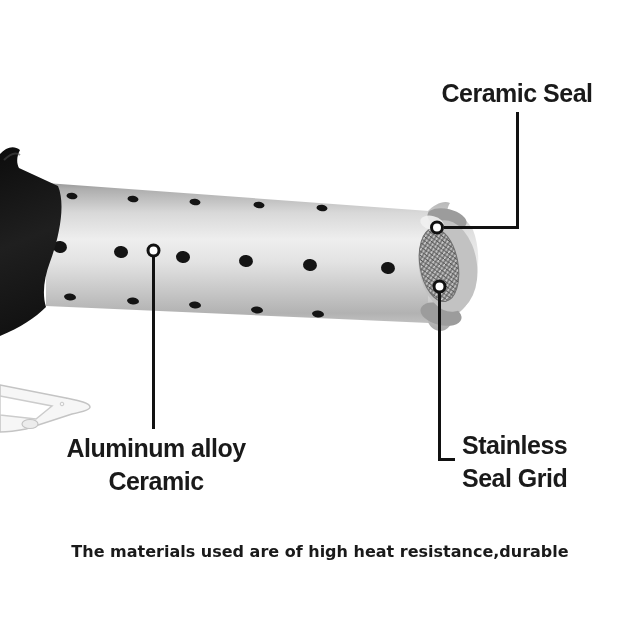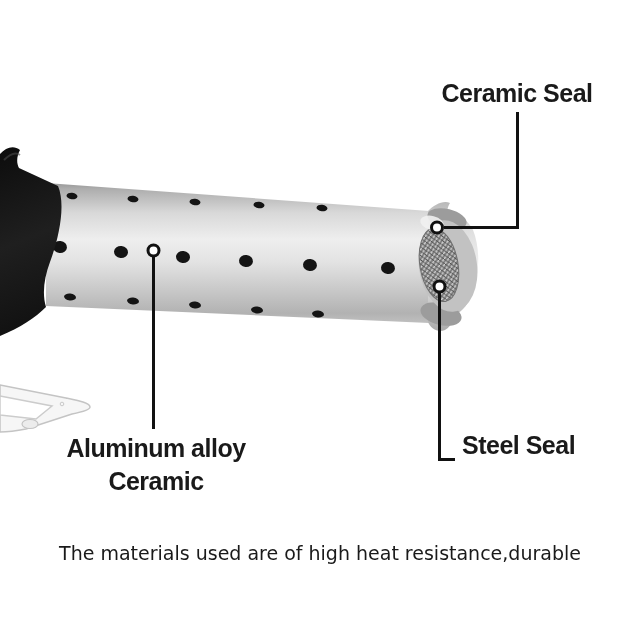--- a/index.html
+++ b/index.html
@@ -22,22 +22,22 @@
     letter-spacing:-0.5px;
     white-space:nowrap;
   }
   .label .line{display:block;}
   .label-center{transform:translateX(-50%);text-align:center;}
   .caption{
     position:absolute;
     left:320px;top:542px;
     transform:translateX(-50%);
     font-family:"DejaVu Sans",sans-serif;
-    font-size:19px;
-    font-weight:400;
+    font-size:16px;
+    font-weight:700;
     color:var(--text,#1a1a1a);
     white-space:nowrap;
   }
 </style>
 </head>
 <body>
 
 <div class="canvas">
 
   <svg class="illustration" width="640" height="640" viewBox="0 0 640 640">
@@ -132,18 +132,19 @@
   <div class="label label-center" style="left:517px;top:77px;">
     <span class="line">Ceramic Seal</span>
   </div>
 
   <div class="label label-center" style="left:156px;top:432px;">
     <span class="line">Aluminum alloy</span>
     <span class="line">Ceramic</span>
   </div>
 
   <div class="label" style="left:462px;top:429px;">
-    <span class="line">Steel Seal</span>
+    <span class="line">Stainless</span>
+    <span class="line">Seal Grid</span>
   </div>
 
   <div class="caption">The materials used are of high heat resistance,durable</div>
 
 </div>
 
 </body></html>

